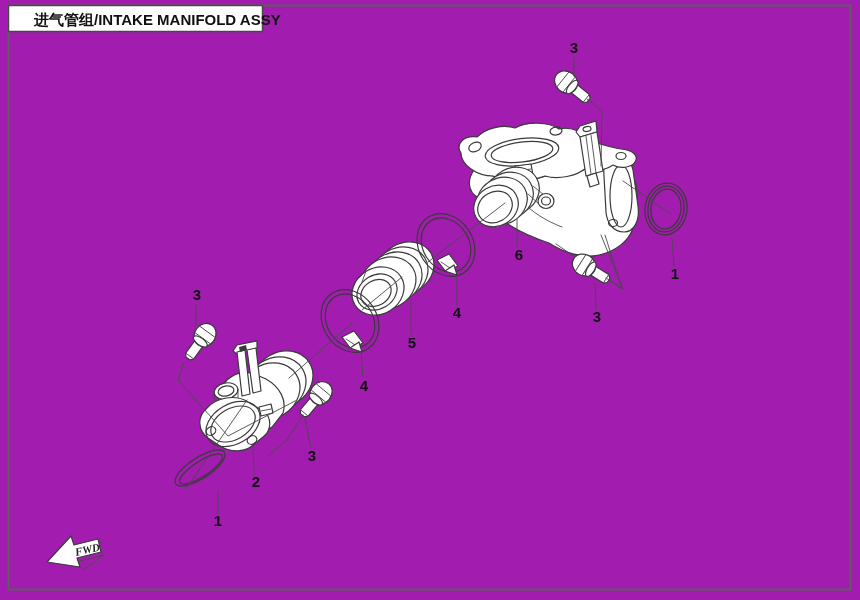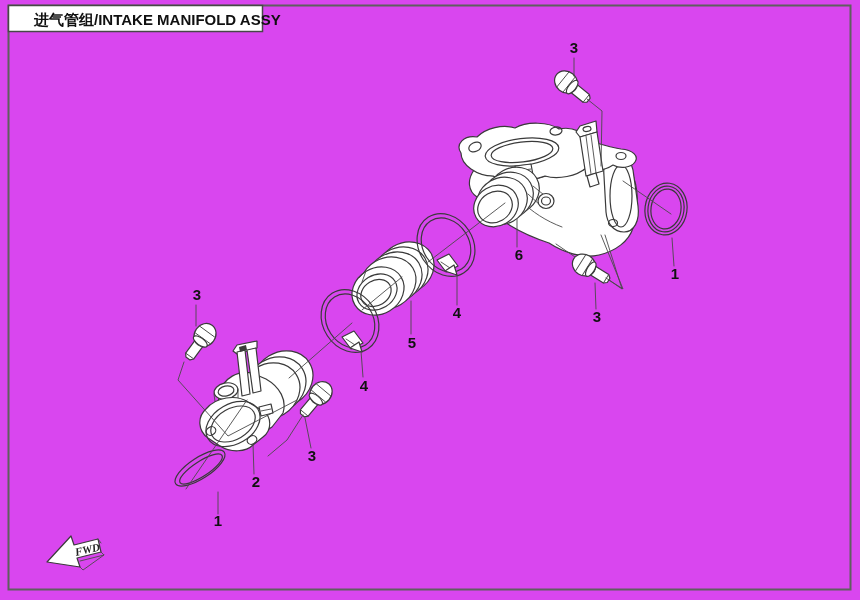--- a/index.html
+++ b/index.html
@@ -1,16 +1,16 @@
 <!DOCTYPE html>
 <html><head>
 <meta charset="utf-8">
 <style>
   html,body{margin:0;padding:0;background:#fff;}
-  .page{position:relative;width:860px;height:600px;background:#d946ef;overflow:hidden;
+  .page{position:relative;width:860px;height:600px;background:#a21caf;overflow:hidden;
         font-family:"Liberation Sans", sans-serif;}
   svg{display:block;}
   .ln{stroke:#3a3a3a;fill:none;stroke-width:1.2;stroke-linejoin:round;stroke-linecap:round;}
   .thin{stroke:#4a4a4a;fill:none;stroke-width:0.9;stroke-linecap:round;}
   .solid{fill:#ffffff;stroke:#3a3a3a;stroke-width:1.2;stroke-linejoin:round;}
   .dark{fill:#3a3a3a;stroke:none;}
   .callout-num{font-family:"Liberation Sans", sans-serif;font-weight:bold;fill:#111;
                text-anchor:middle;}
   .title-text{font-family:"Liberation Sans", sans-serif;font-weight:bold;font-size:15px;fill:#101010;}
   .fwd-text{font-family:"Liberation Serif", serif;font-weight:bold;font-style:italic;

